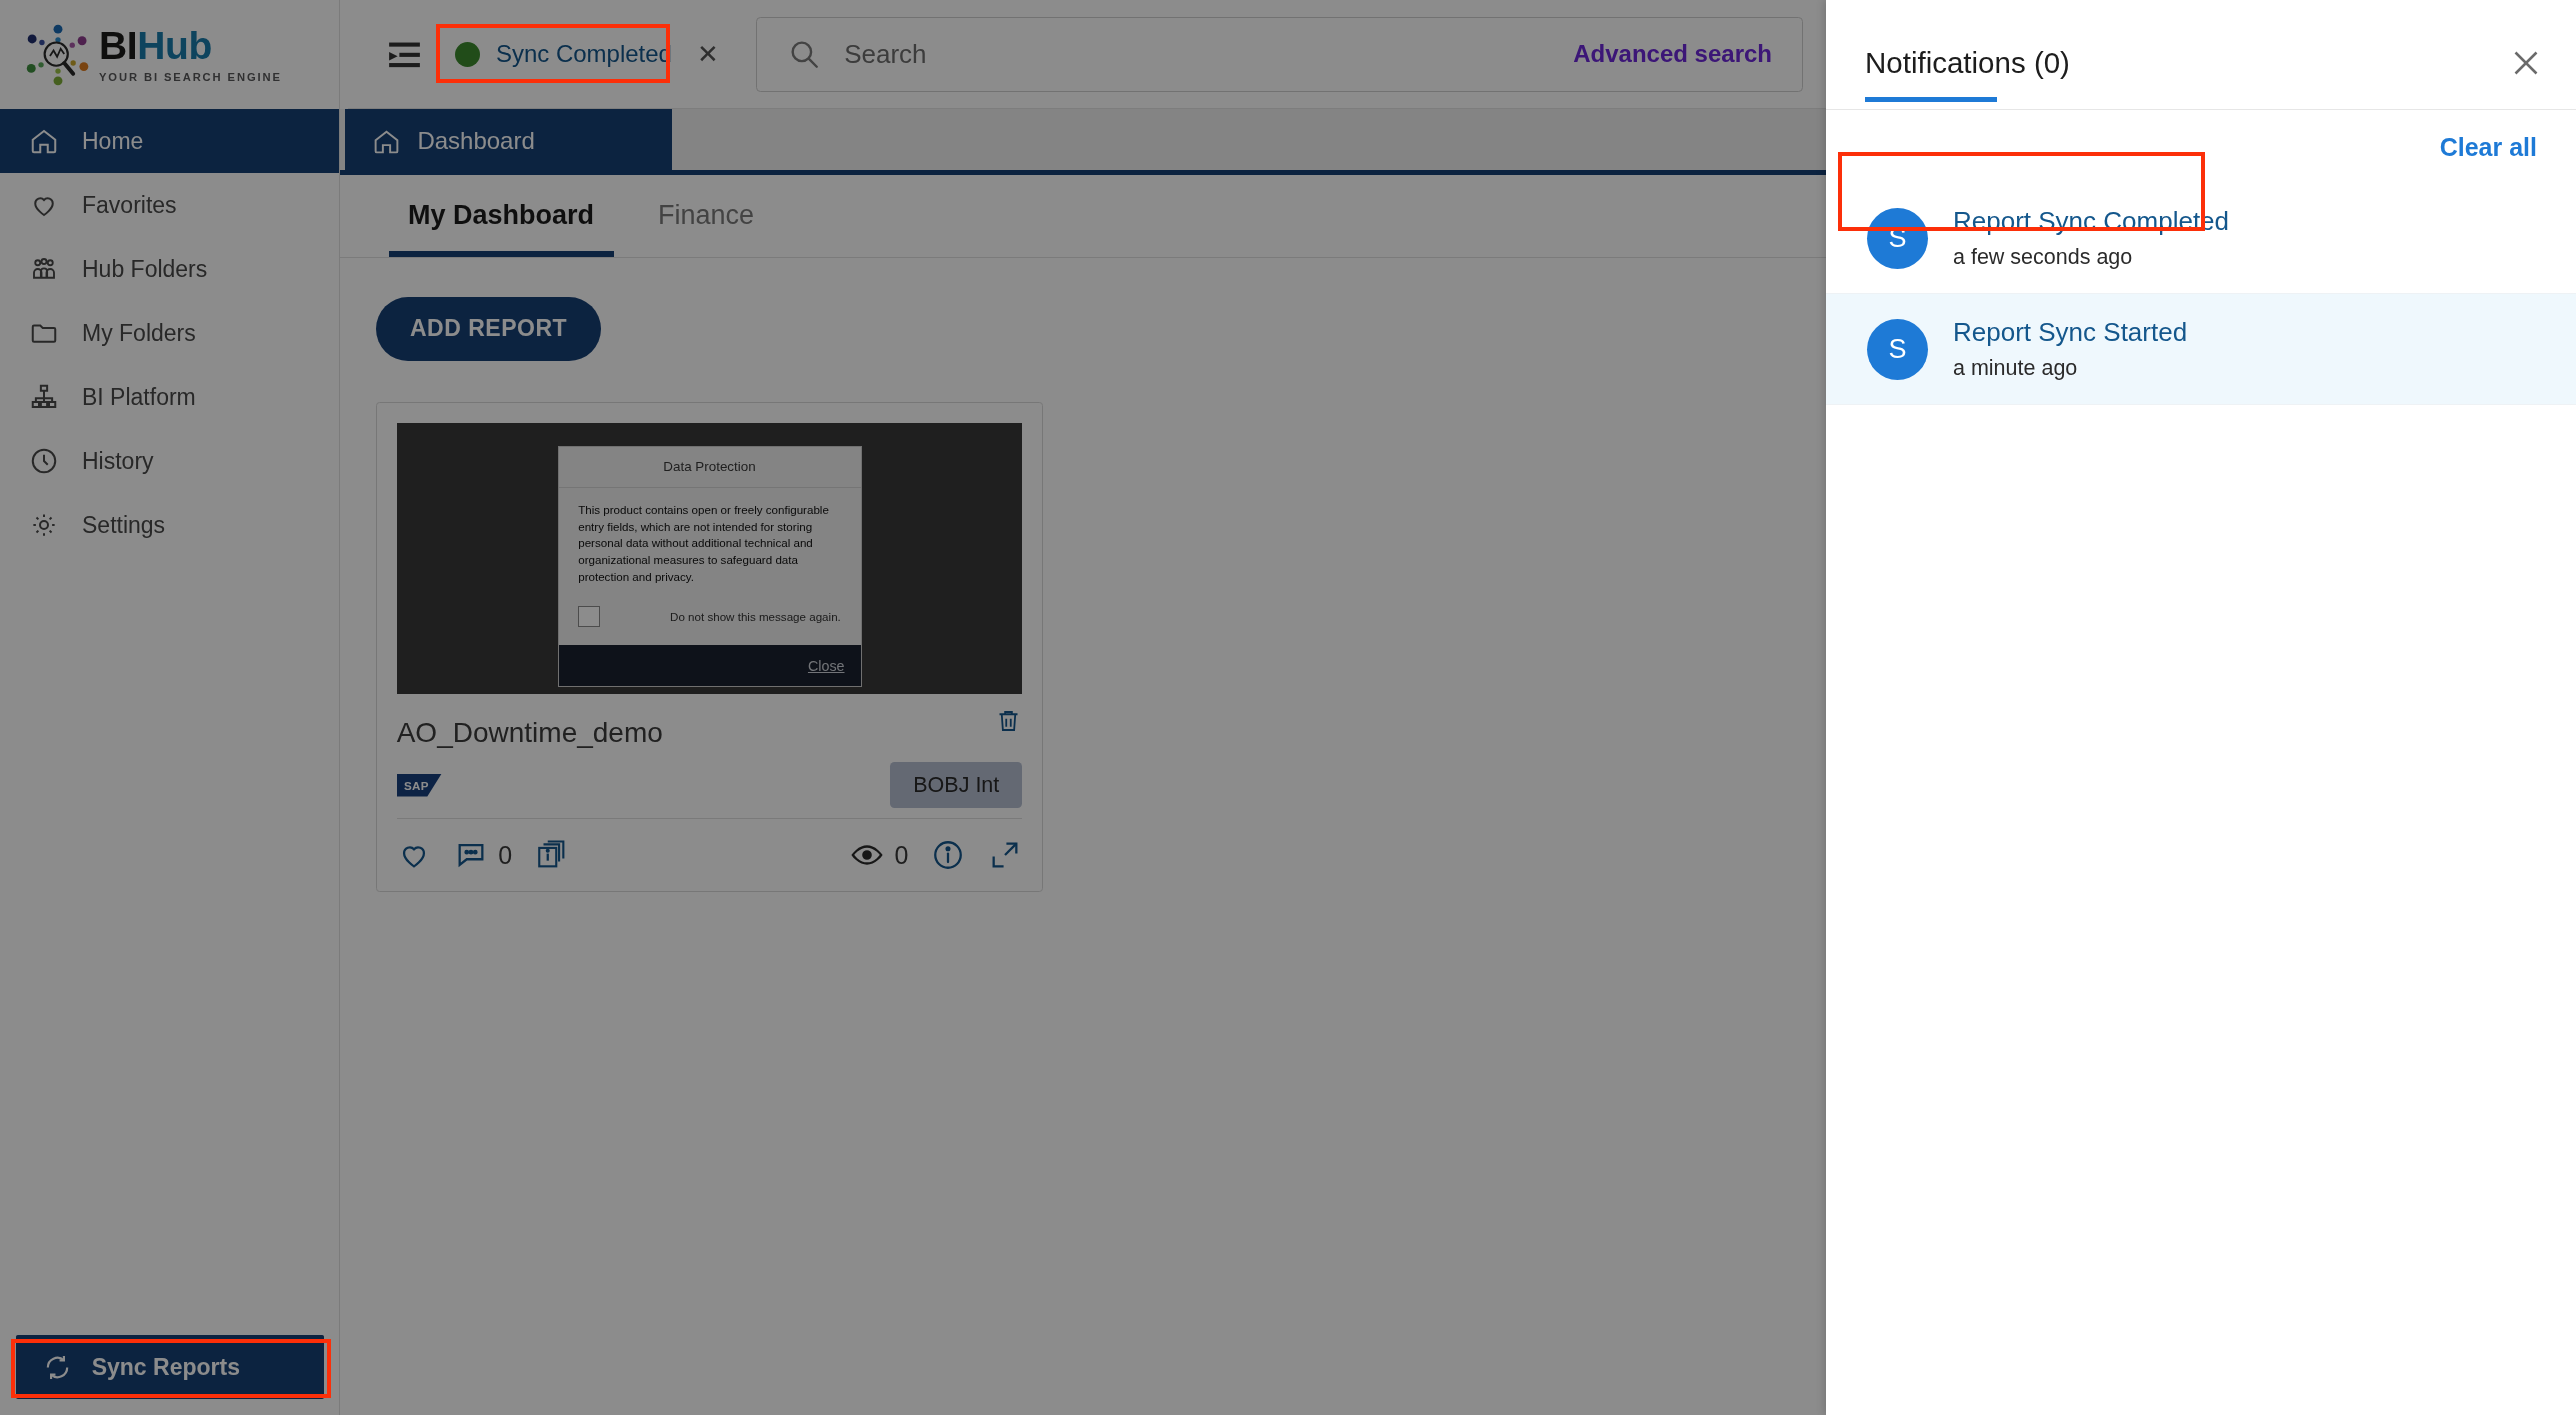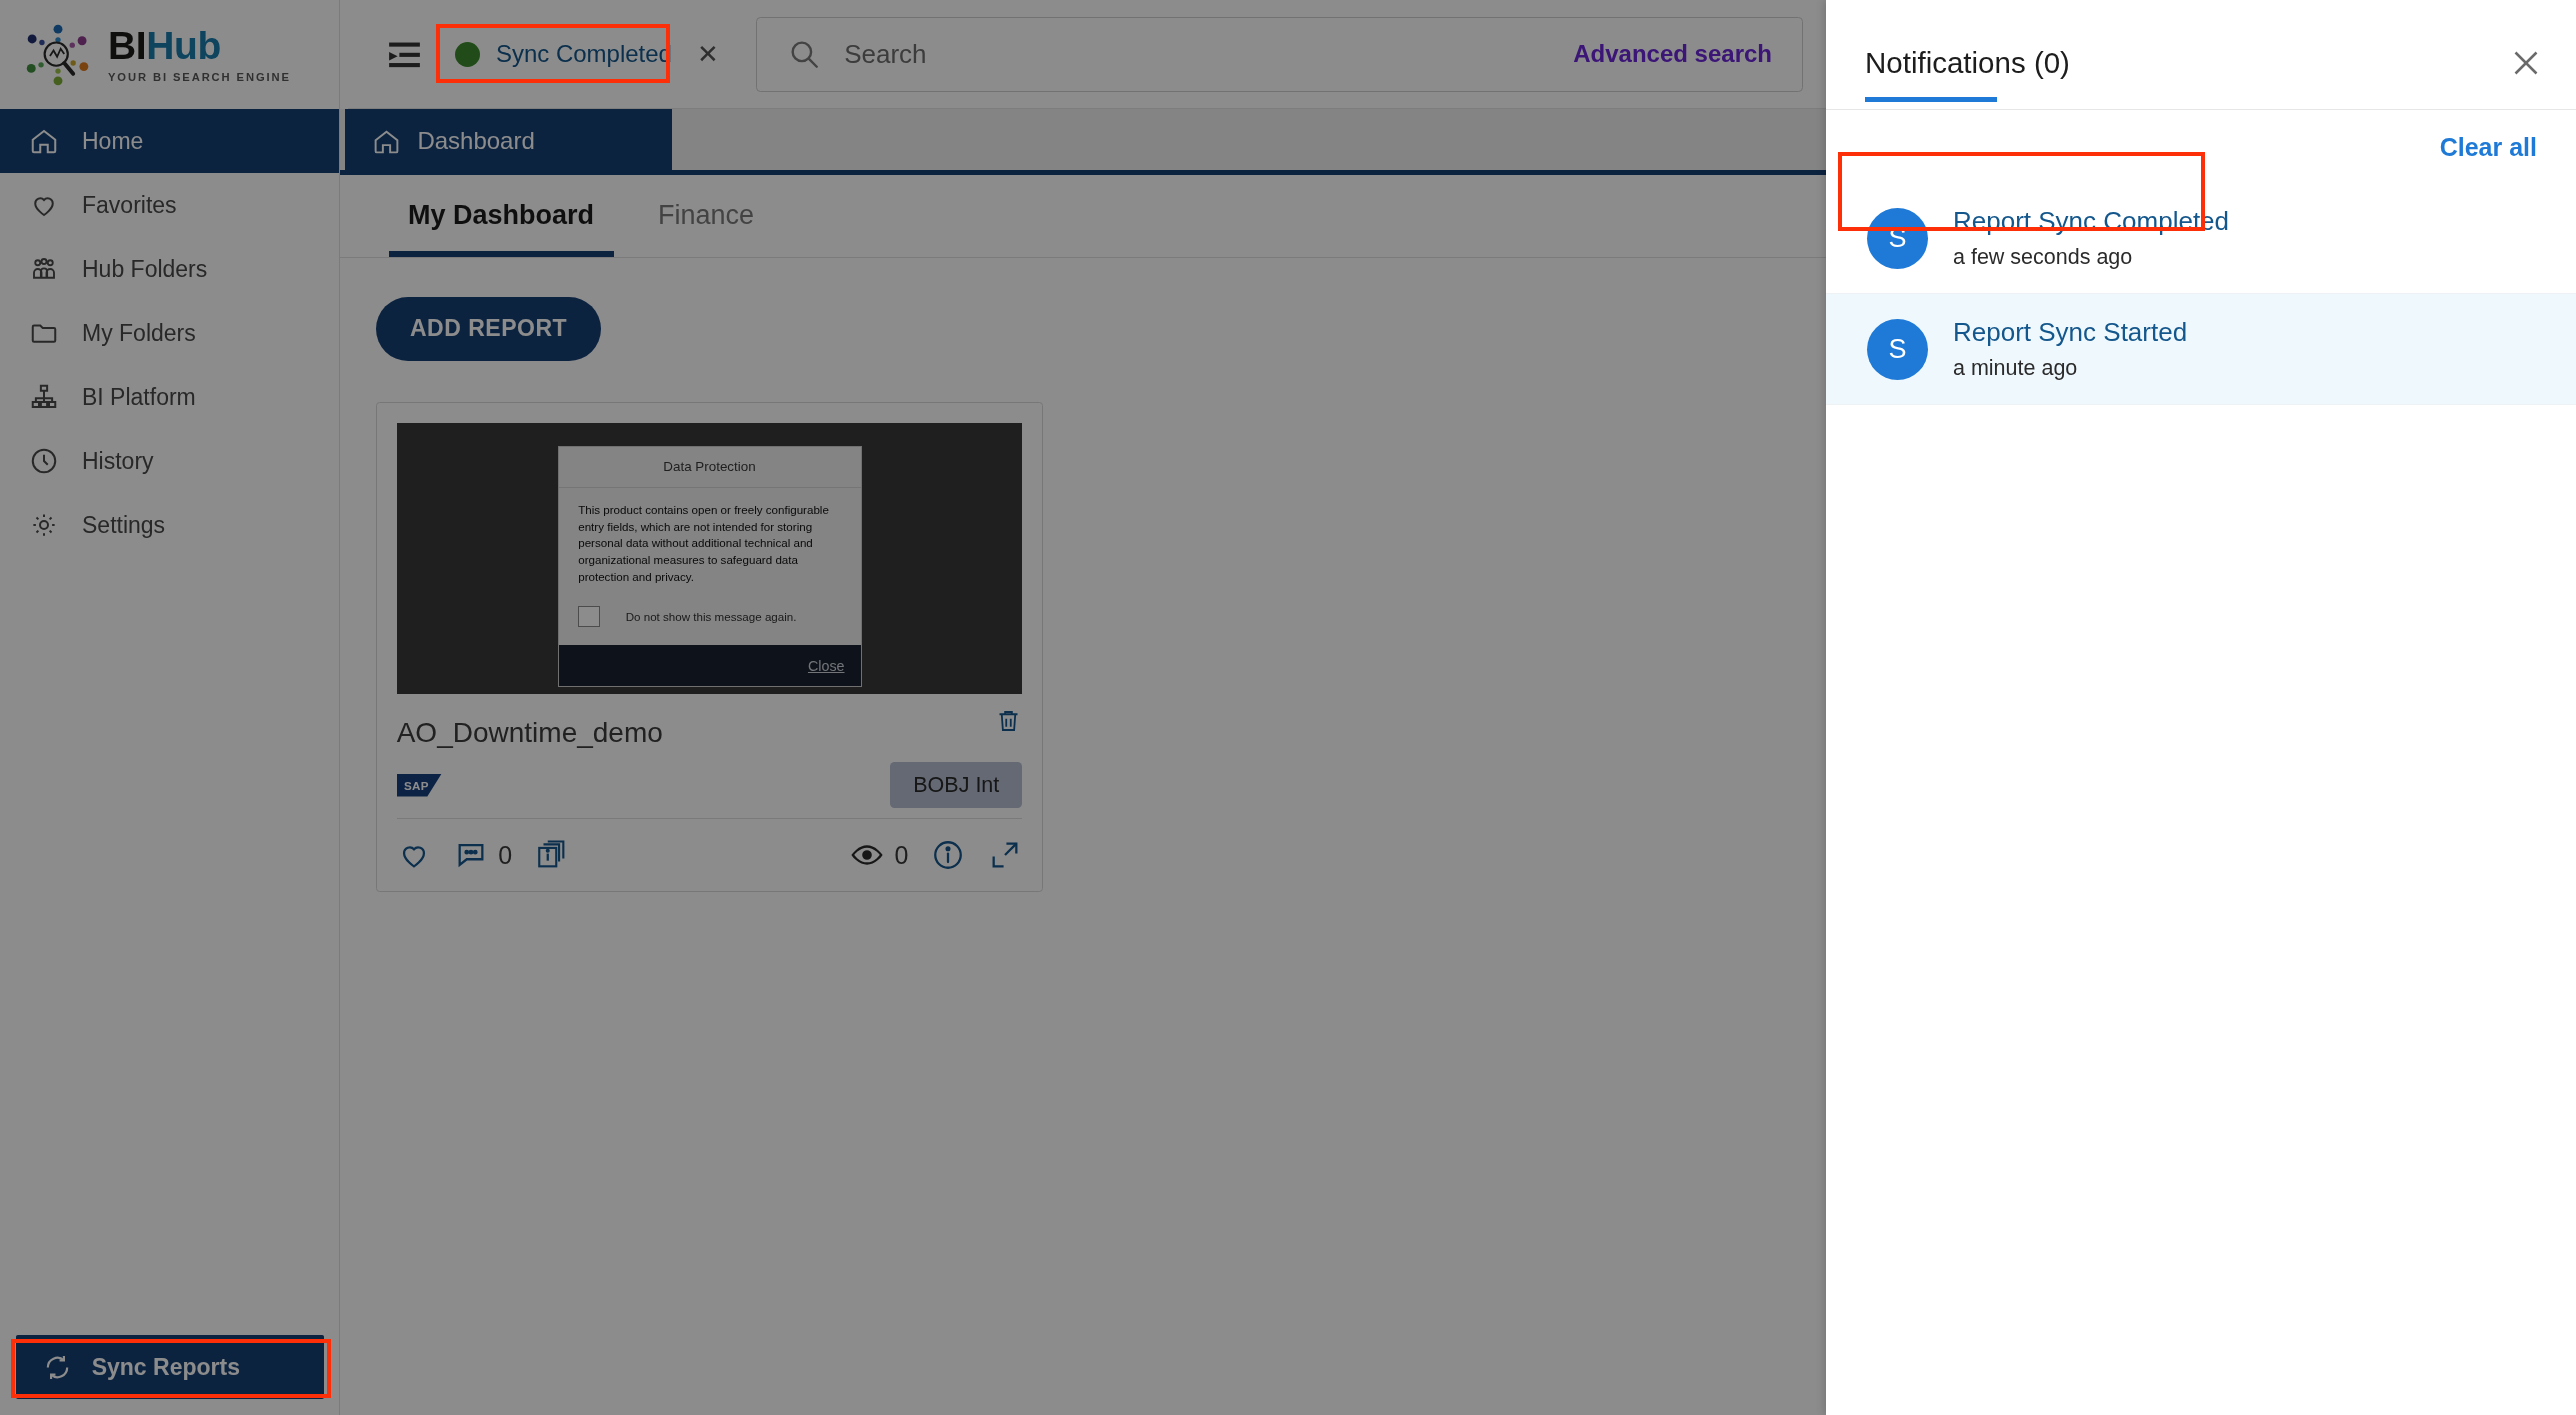--- a/index.html
+++ b/index.html
@@ -12,21 +12,21 @@
 
   
   .app { position: absolute; inset: 0 750px 0 0; background: #ffffff; }
 
   
   .sidebar {
     position: absolute; left: 0; top: 0; width: 340px; height: 1415px;
     background: #ffffff; border-right: 0.9px solid #e0e0e0;
   }
   .logo-wrap {
-    height: 109px; display: flex; align-items: center; padding-left: 23px; gap: 15px;
+    height: 109px; display: flex; align-items: center; padding-left: 23px; gap: 6px;
   }
   .logo-mark { width: 70px; height: 66px; flex: none; }
   .logo-text { display: flex; flex-direction: column; justify-content: center; }
   .logo-title { font-size: 39px; font-weight: 700; letter-spacing: -0.4px; line-height: 1; }
   .logo-title .bi { color: #1d1d1b; }
   .logo-title .hub { color: #1a7cab; }
   .logo-sub {
     font-size: 11.2px; color: #58585a; letter-spacing: 1.9px;
     margin-top: 5.4px; font-weight: 600;
   }
@@ -111,21 +111,21 @@
   .dlg {
     position: absolute; left: 50%; transform: translateX(-50%); top: 23px;
     width: 304px; background: #f0f0f0; border: 0.9px solid #cccccc;
   }
   .dlg-head {
     height: 41px; display: flex; align-items: center; justify-content: center;
     font-size: 13.4px; color: #3a3a3a; border-bottom: 0.9px solid #d5d5d5;
   }
   .dlg-body { padding: 14.3px 19.7px 18px; }
   .dlg-text { font-size: 11.6px; line-height: 1.45; color: #111; }
-  .dlg-check { display: flex; align-items: center; gap: 26px; margin-top: 19.7px; }
+  .dlg-check { display: flex; align-items: center; gap: 8px; margin-top: 19.7px; justify-content: space-between; }
   .dlg-box { width: 21.5px; height: 21.5px; border: 0.9px solid #8a8a8a; background: #fff; flex: none; }
   .dlg-check span { font-size: 11.6px; color: #333; }
   .dlg-foot {
     background: #1b2230; height: 41px; display: flex; align-items: center;
     justify-content: flex-end; padding-right: 16px;
   }
   .dlg-foot span { font-size: 14.3px; color: #cfd3da; text-decoration: underline; }
 
   .card-title { font-size: 28px; color: #3c3c3c; margin: 23px 0 0; }
   .card-row { display: flex; align-items: center; justify-content: space-between; }

